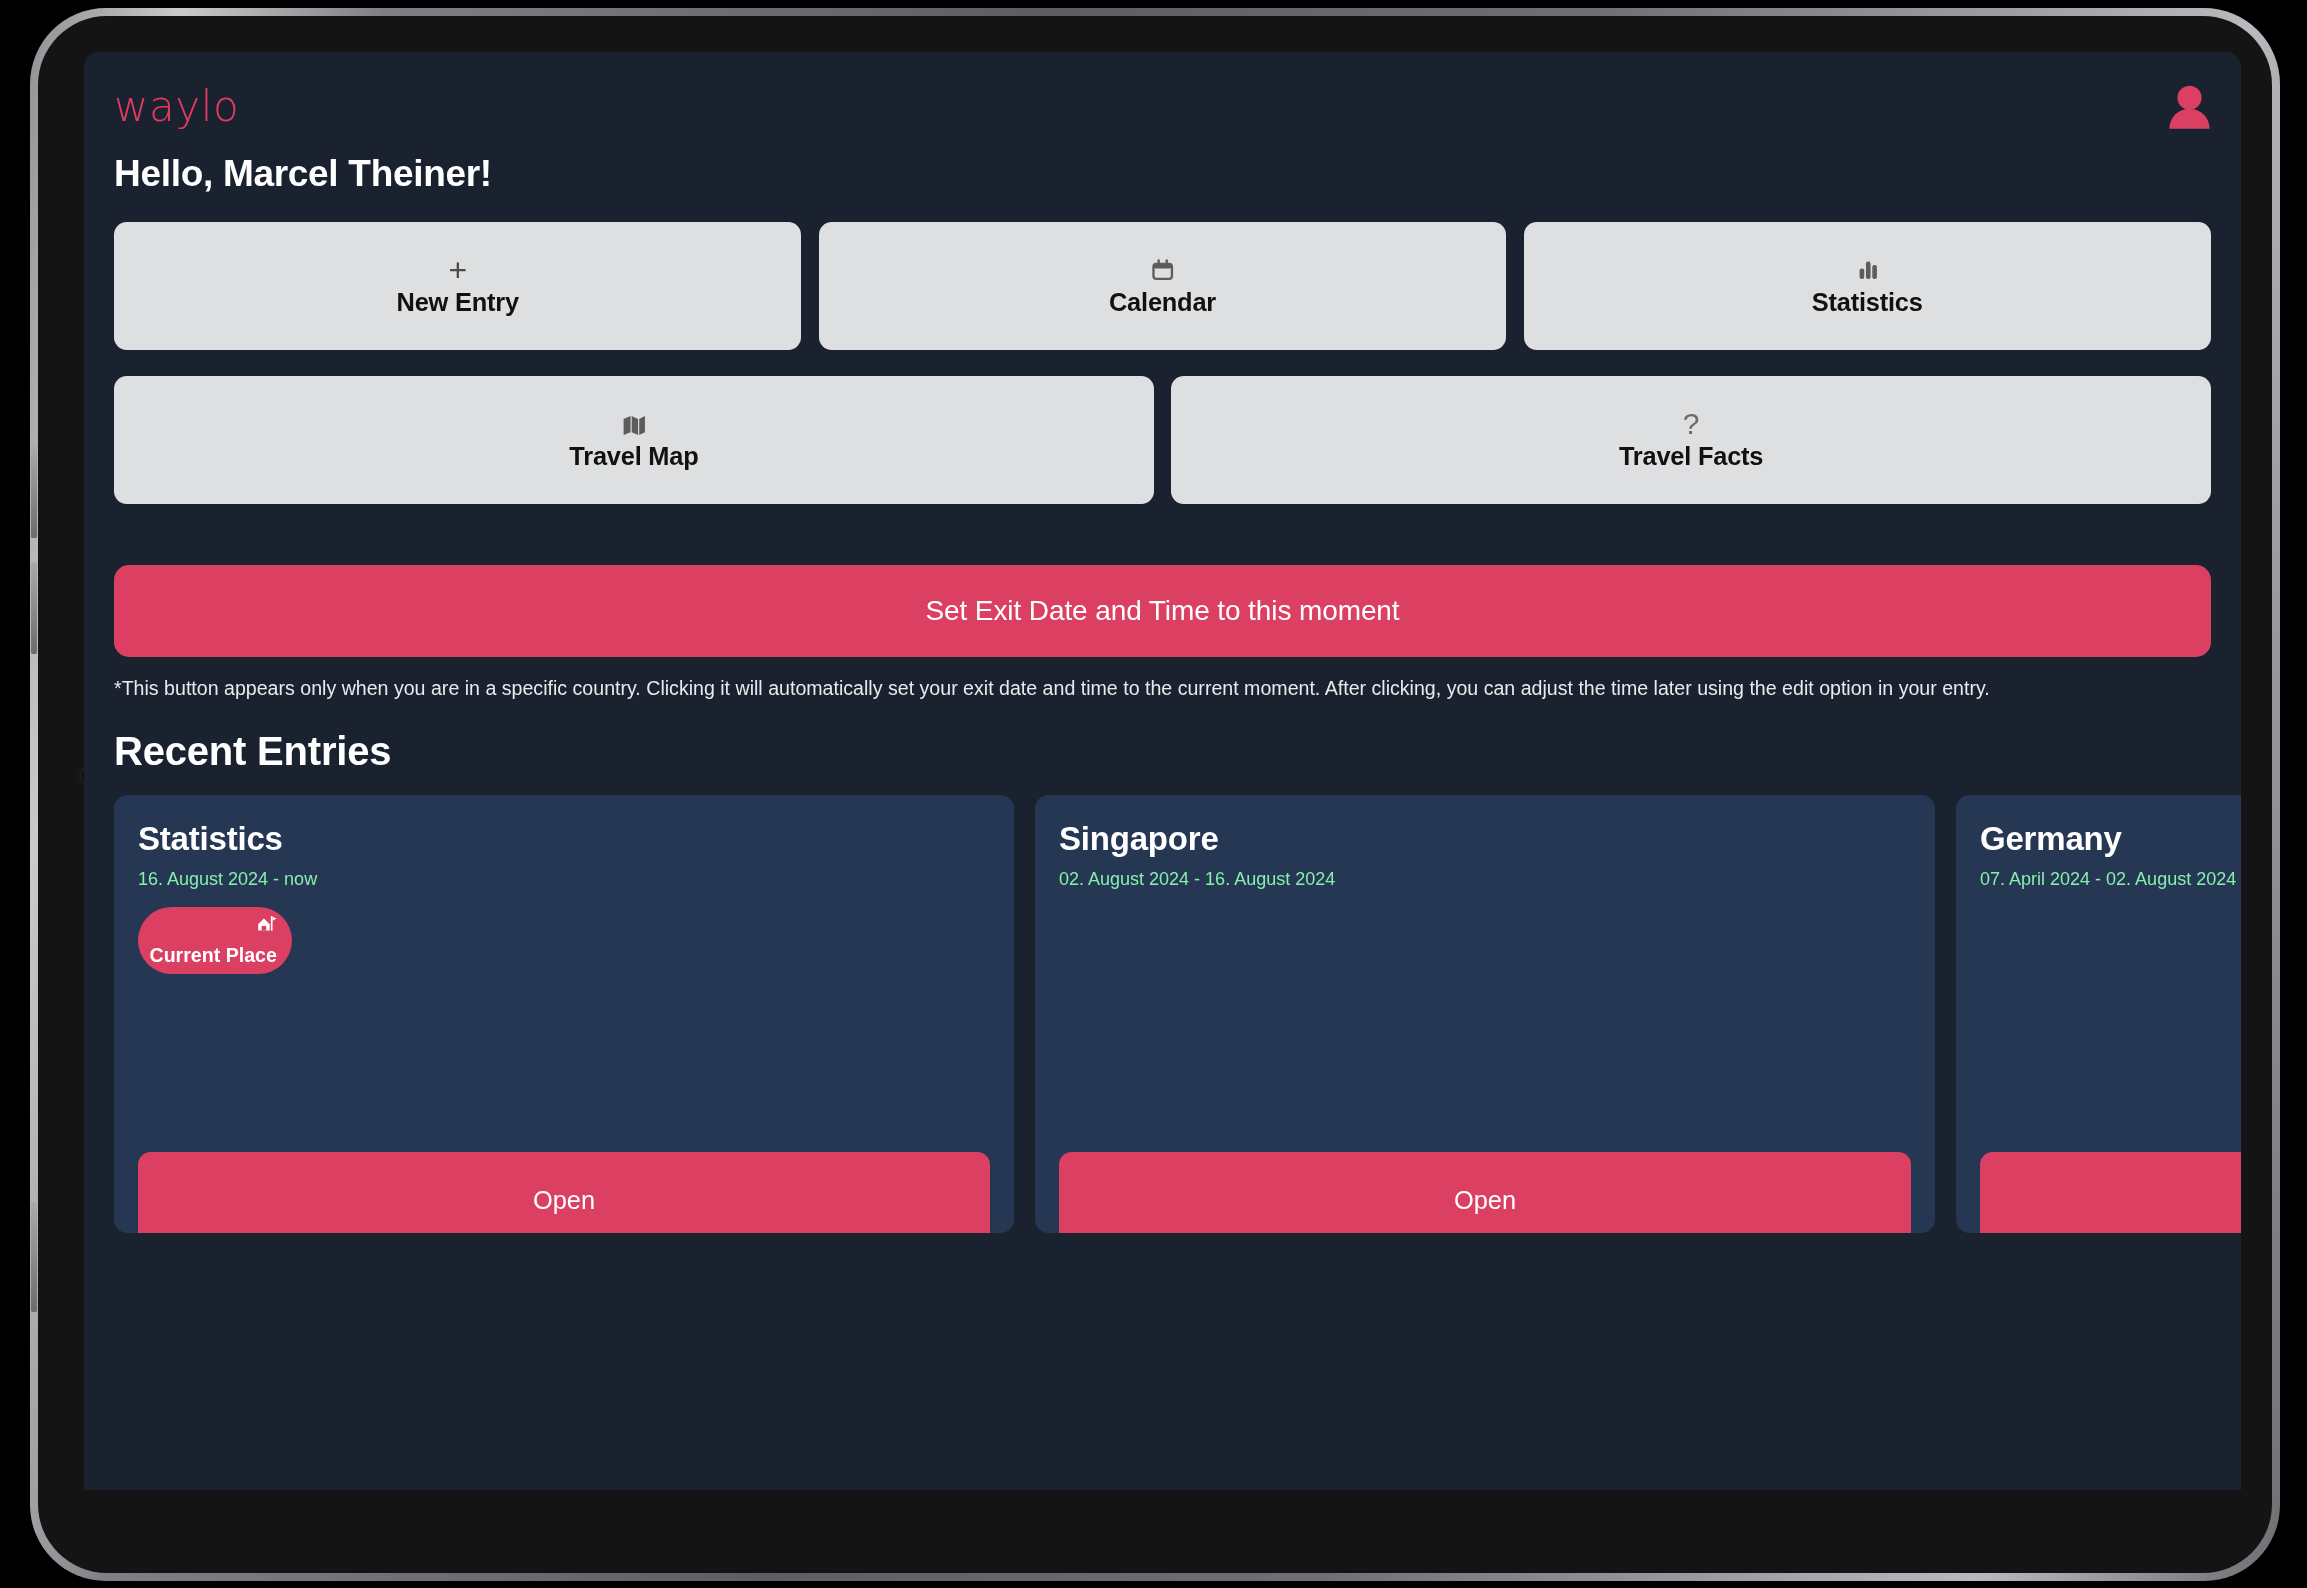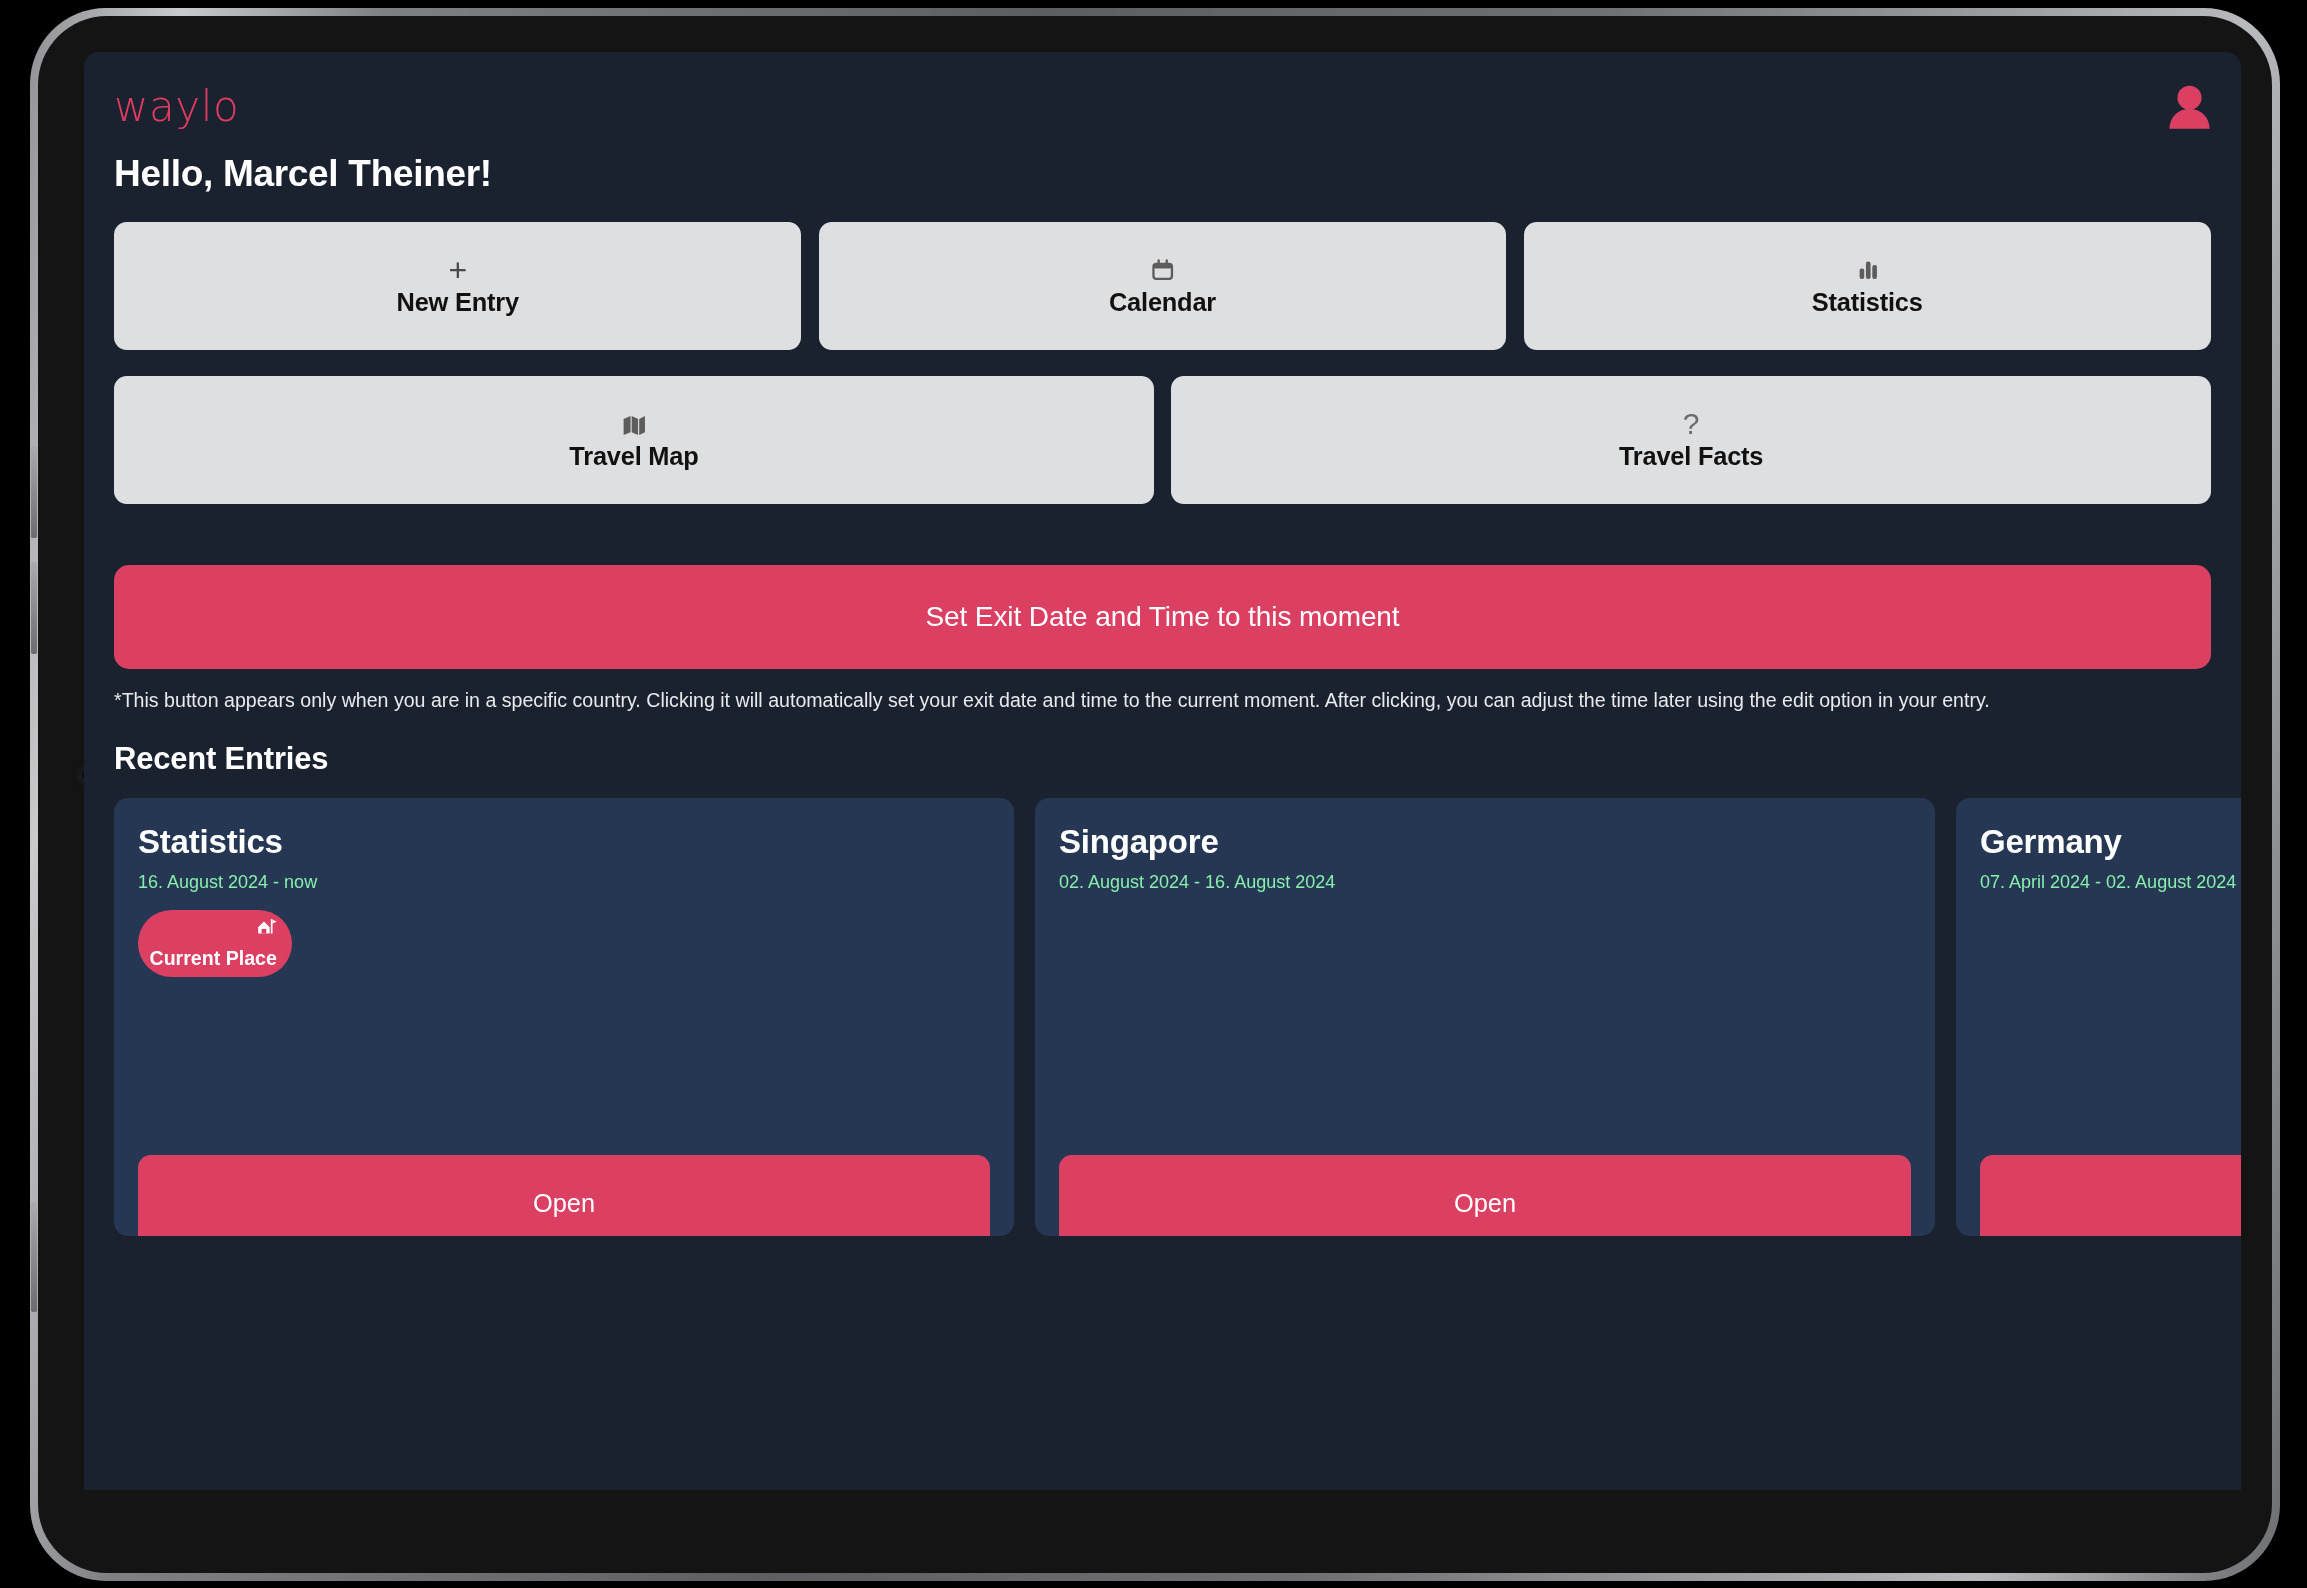--- a/index.html
+++ b/index.html
@@ -97,42 +97,42 @@
     letter-spacing: -0.2px;
     margin-top: 2.3px;
   }
   .plus-glyph { font-size: 32px; line-height: 26.5px; font-weight: 300; color:#4b4b4b; }
   .qmark-glyph { font-size: 30px; line-height: 26.5px; font-weight: 400; color:#6b6b6b; }
 
   
   #exit-cta {
     margin-top: 61px;
     width: 100%;
-    height: 104px;
+    height: 92px;
     background: #db4063;
     border: none;
     border-radius: 15px;
     color: #ffffff;
     font-size: 28px;
     font-weight: 400;
     letter-spacing: -0.1px;
     cursor: pointer;
     font-family: "Liberation Sans", sans-serif;
   }
   #exit-note {
     margin-top: 16px;
     color: #e9eaec;
     font-size: 19.6px;
     line-height: 1.55;
     max-width: 2031px;
   }
 
   #recent-title {
     color: #ffffff;
-    font-size: 31px;
+    font-size: 40px;
     font-weight: 700;
     letter-spacing: -0.2px;
     margin-top: 25.4px;
   }
 
   
   #entries-row { display: flex; gap: 21px; margin-top: 21px; }
   .entry-card {
     flex: 0 0 900px;
     background: #263754;

